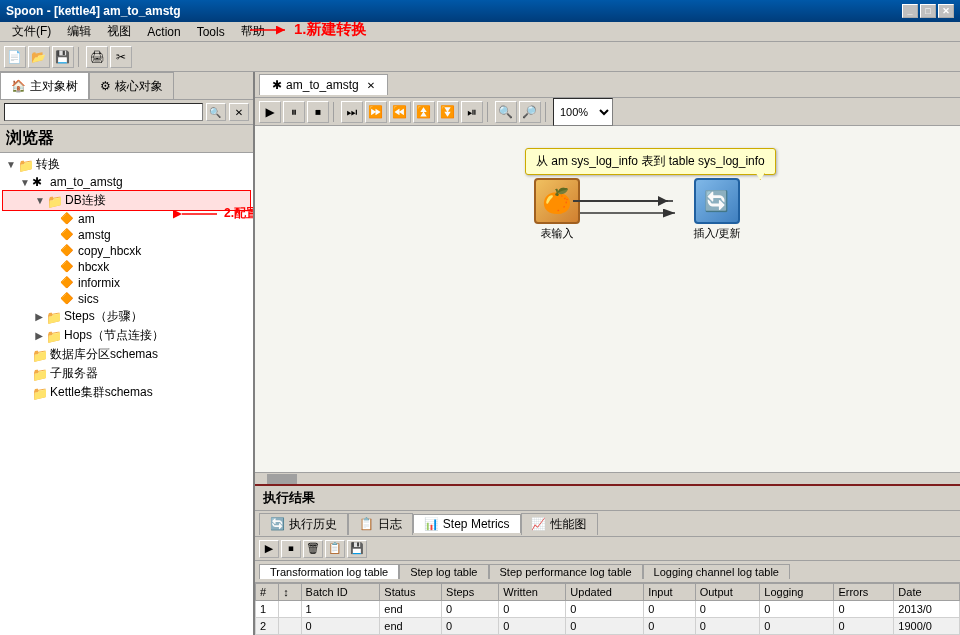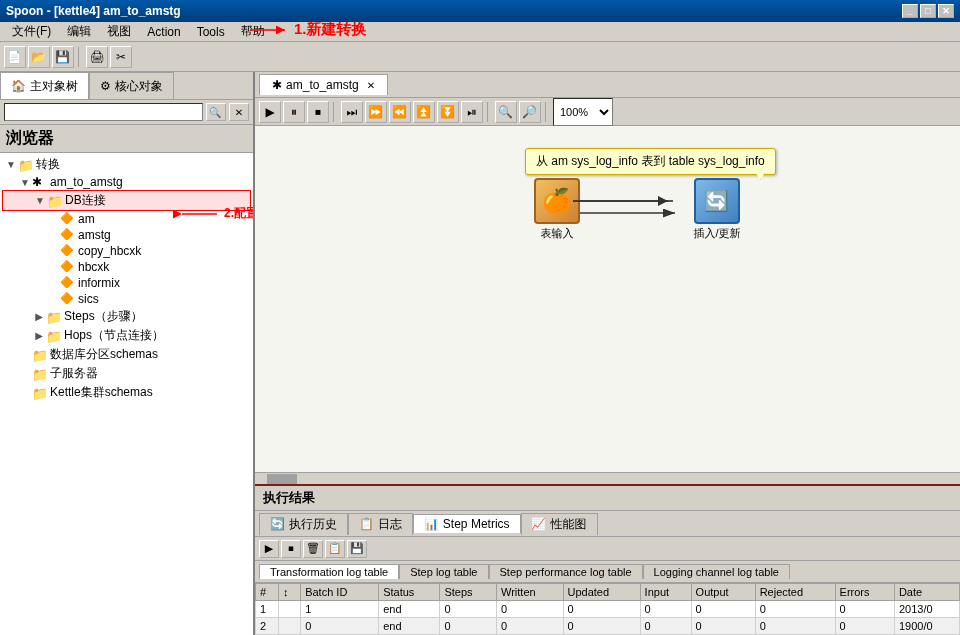--- a/index.html
+++ b/index.html
@@ -651,21 +651,21 @@
             <tr>
               <th><span>#</span></th>
               <th><span>↕</span></th>
               <th><span>Batch ID</span></th>
               <th><span>Status</span></th>
               <th><span>Steps</span></th>
               <th><span>Written</span></th>
               <th><span>Updated</span></th>
               <th><span>Input</span></th>
               <th><span>Output</span></th>
-              <th><span>Rejected</span></th>
+              <th><span>Logging</span></th>
               <th><span>Errors</span></th>
               <th><span>Date</span></th>
             </tr>
           </thead>
           <tbody id="log-table-body">
           <tr>
                 <td>1</td>
                 <td></td>
                 <td>1</td>
                 <td>end</td>

